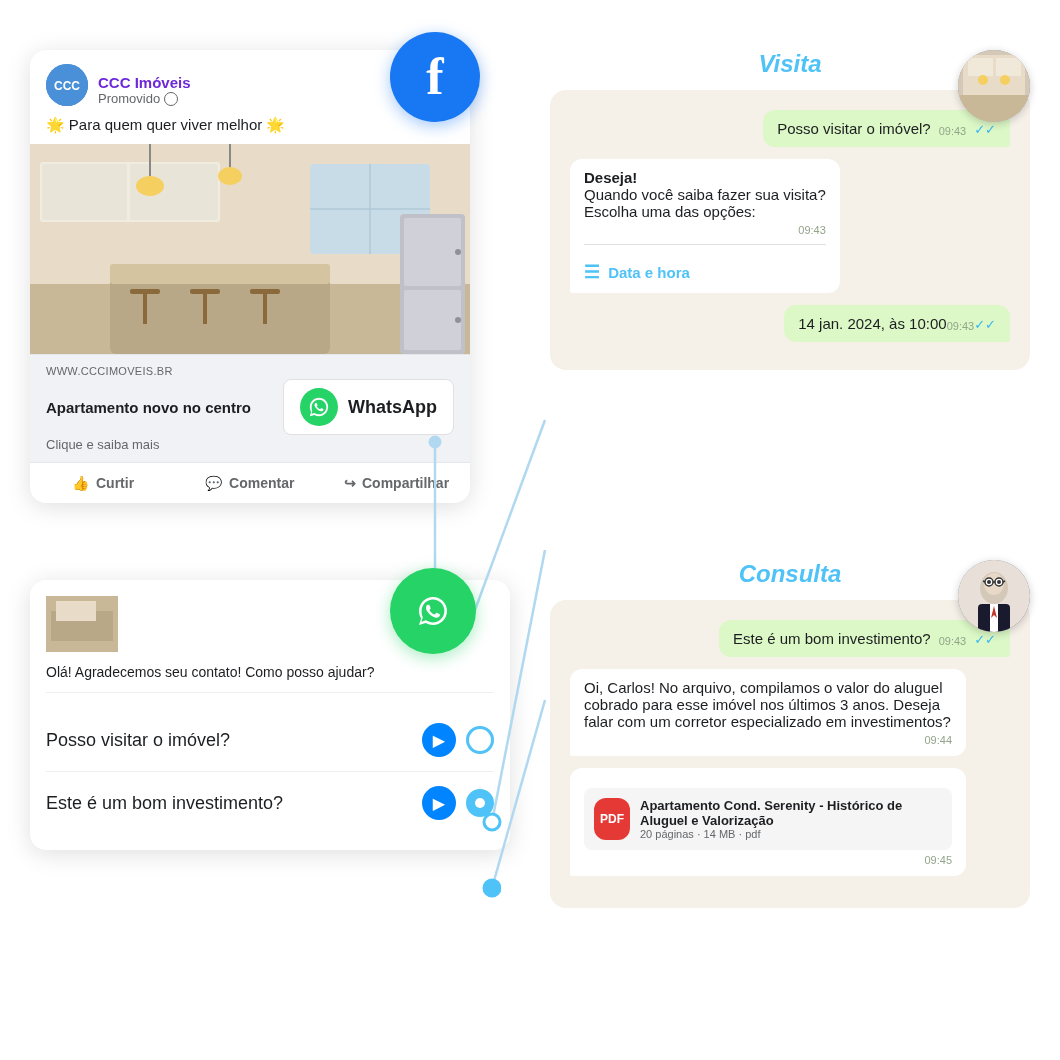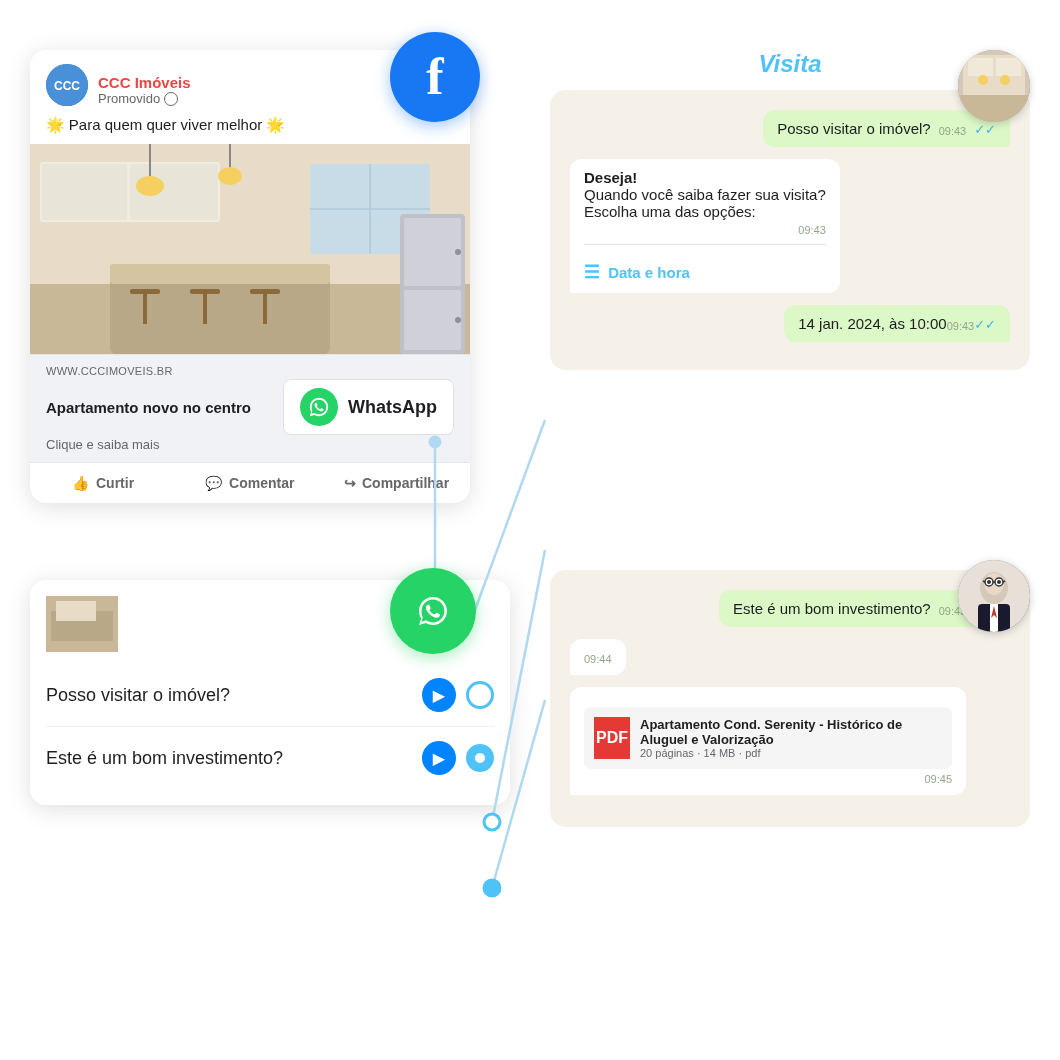--- a/index.html
+++ b/index.html
@@ -38,21 +38,21 @@
       align-items: center;
       justify-content: center;
       color: white;
       font-size: 13px;
       font-weight: bold;
       flex-shrink: 0;
     }
     .fb-name {
       font-weight: 700;
       font-size: 15px;
-      color: #ef4444;
+      color: #6d28d9;
     }
     .fb-promoted {
       font-size: 13px;
       color: #65676b;
       display: flex;
       align-items: center;
       gap: 4px;
     }
     .fb-caption {
       padding: 0 16px 10px;
@@ -399,26 +399,26 @@
       gap: 10px;
       background: #f5f5f5;
       border-radius: 8px;
       padding: 10px;
       margin-top: 10px;
     }
     .pdf-icon {
       width: 36px;
       height: 42px;
       background: #e53935;
-      border-radius: 0;
+      border-radius: 12px;
       display: flex;
       align-items: center;
       justify-content: center;
       color: white;
-      font-size: 16px;
+      font-size: 12px;
       font-weight: 700;
       flex-shrink: 0;
     }
     .pdf-info {
       flex: 1;
     }
     .pdf-title {
       font-size: 13px;
       font-weight: 600;
       color: #1c1e21;
@@ -575,20 +575,21 @@
 <div class="wa-messenger-card">
   <div class="wa-messenger-header">
     <div class="wa-thumb">
       <svg width="72" height="56" viewBox="0 0 72 56">
         <rect width="72" height="56" fill="#c8b898"></rect>
         <rect x="5" y="15" width="62" height="30" fill="#b8a888"></rect>
         <rect x="10" y="5" width="40" height="20" fill="#e8dcc8"></rect>
       </svg>
     </div>
   </div>
+  <div class="wa-greeting">Olá! Agradecemos seu contato! Como posso ajudar?</div>
   <div class="wa-quick-reply">
     <span class="wa-quick-reply-text">Posso visitar o imóvel?</span>
     <div class="wa-quick-reply-actions">
       <div class="send-arrow">
         <span class="send-arrow-icon">▶</span>
       </div>
       <div class="dot-circle"></div>
     </div>
   </div>
   <div class="wa-quick-reply">
@@ -649,20 +650,21 @@
       <div class="chat-msg-in-date">
         <span>14 jan. 2024, às 10:00</span>
         <span class="chat-time">09:43</span>
         <span class="chat-check">✓✓</span>
       </div>
     </div>
   </div>
 </div>
 
 <div class="consulta-box">
+  <div class="chat-label">Consulta</div>
   <div class="consulta-avatar">
 
     <svg width="72" height="72" viewBox="0 0 72 72">
       <rect width="72" height="72" fill="#e8e0d8"></rect>
 
       <ellipse cx="36" cy="28" rx="14" ry="16" fill="#d4c8b8"></ellipse>
       <ellipse cx="36" cy="24" rx="10" ry="11" fill="#e8d8c8"></ellipse>
 
       <circle cx="31" cy="22" r="4" fill="#fff" stroke="#333" stroke-width="1.5"></circle>
       <circle cx="41" cy="22" r="4" fill="#fff" stroke="#333" stroke-width="1.5"></circle>
@@ -683,20 +685,21 @@
     <div class="chat-msg-out">
       <div class="chat-msg-out-bubble">
         <span>Este é um bom investimento?</span>
         <span class="chat-time">09:43</span>
         <span class="chat-check">✓✓</span>
       </div>
     </div>
 
     <div class="chat-msg-in">
       <div class="chat-msg-in-bubble">
+        <span>Oi, Carlos! No arquivo, compilamos o valor do aluguel cobrado para esse imóvel nos últimos 3 anos. Deseja falar com um corretor especializado em investimentos?</span>
         <div class="in-bubble-footer">
           <span class="chat-time">09:44</span>
         </div>
       </div>
     </div>
 
     <div class="chat-msg-in">
       <div class="chat-msg-in-bubble">
         <div class="pdf-attachment">
           <div class="pdf-icon">PDF</div>

